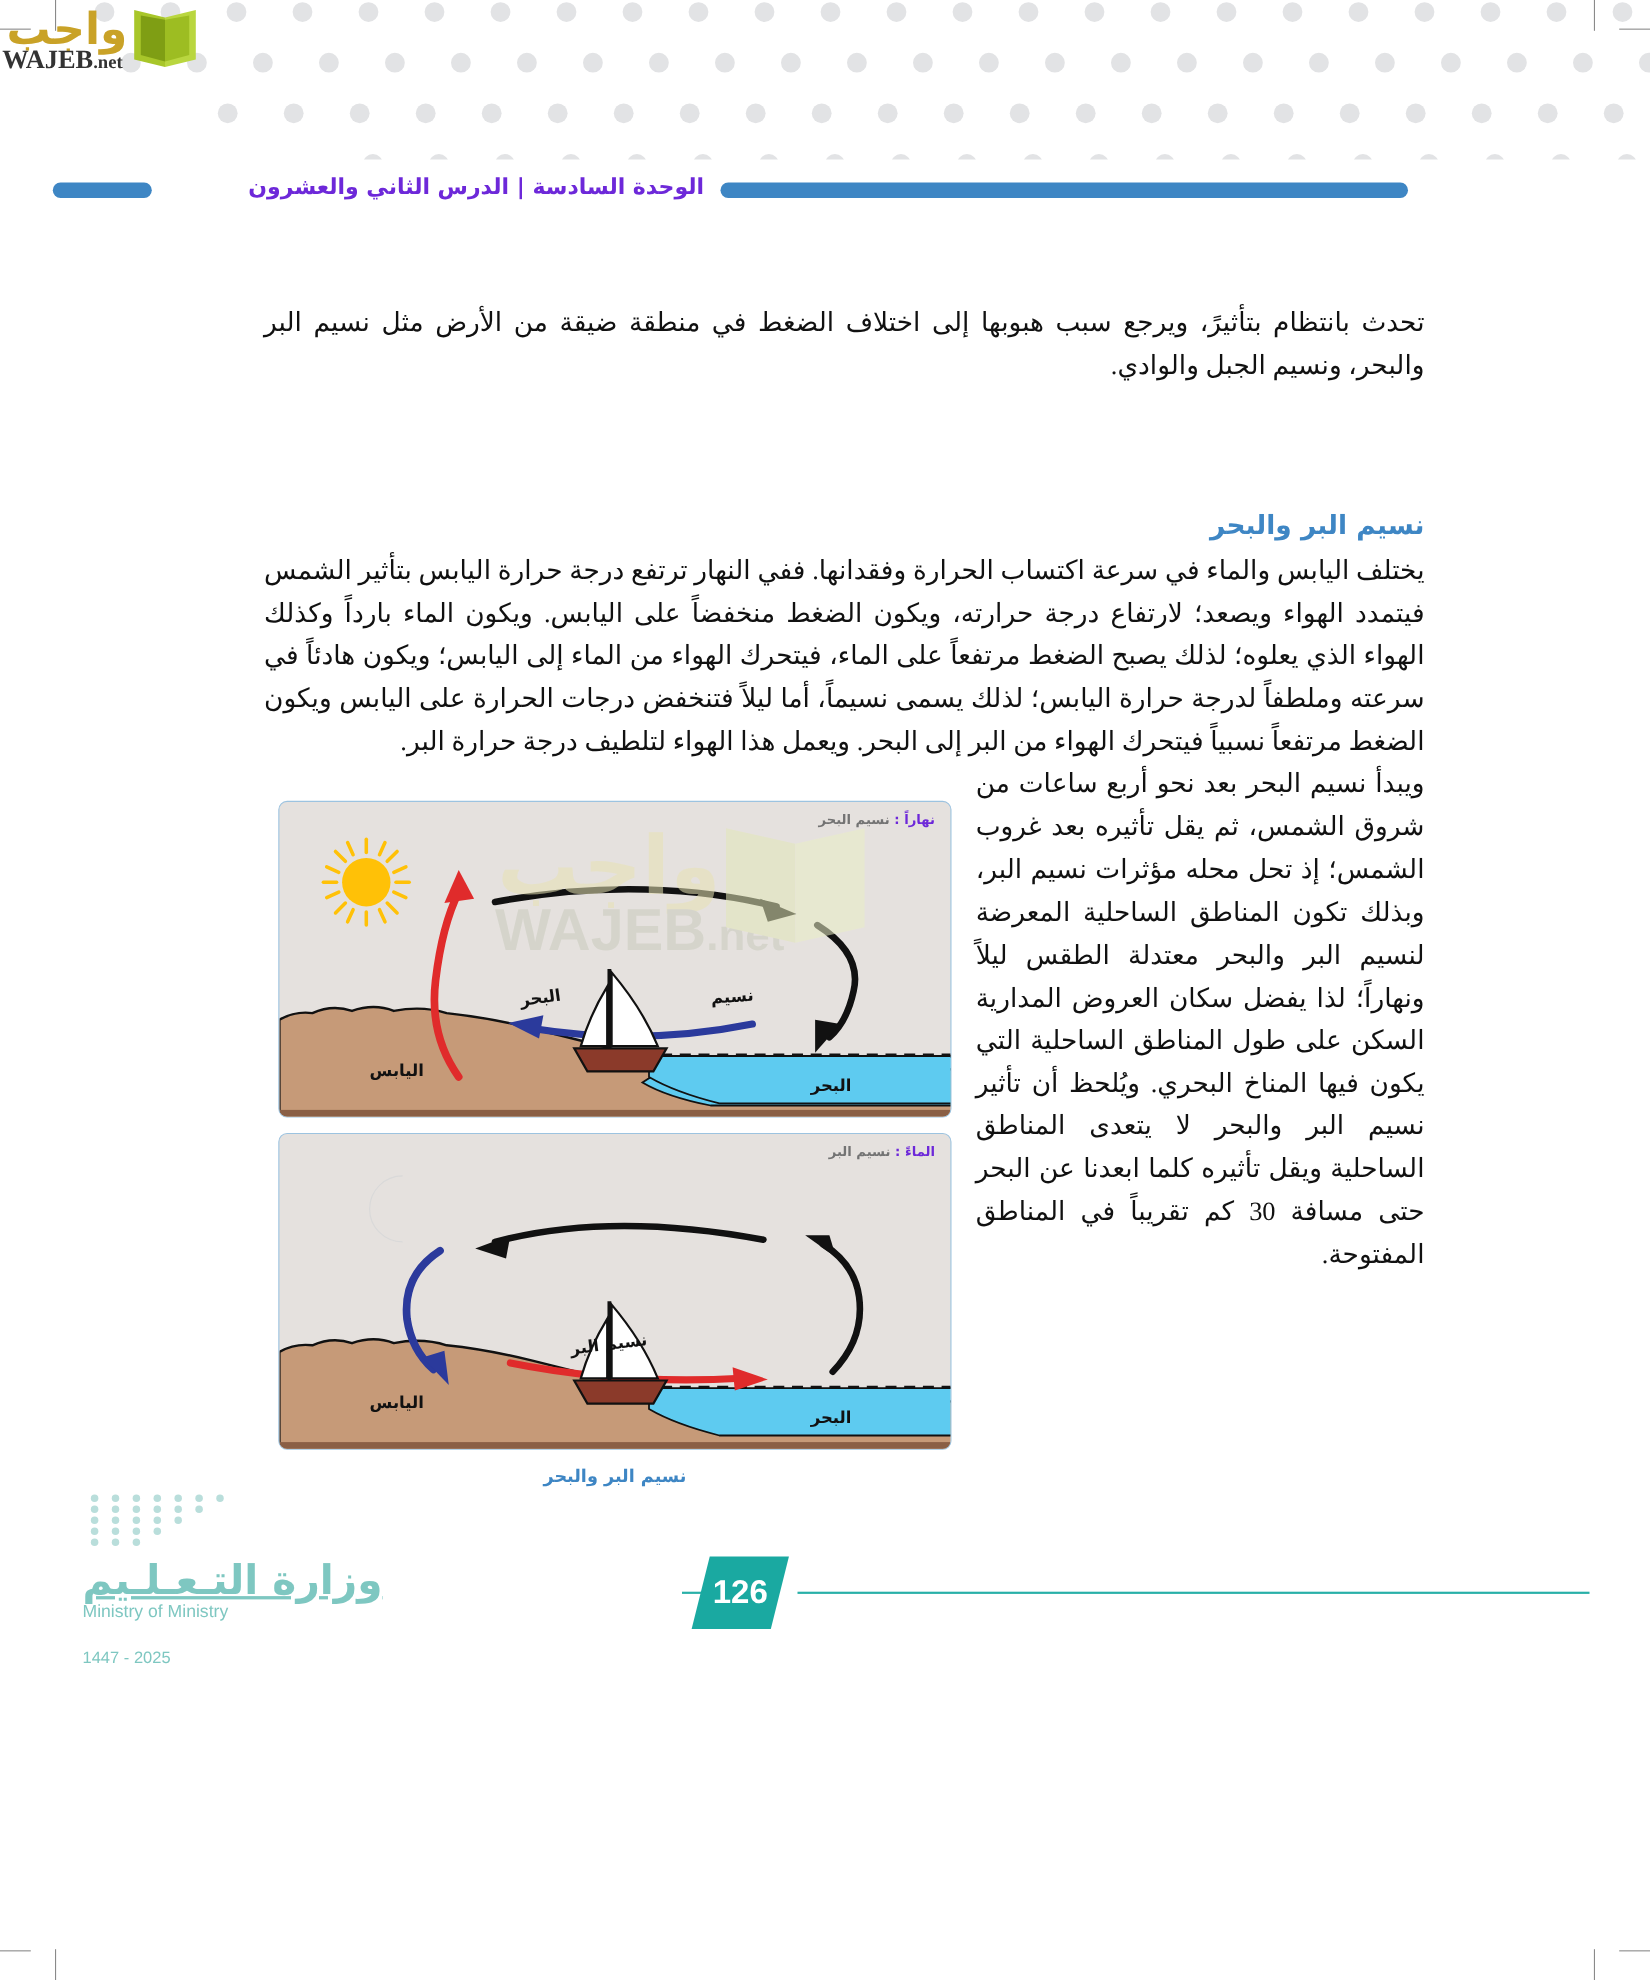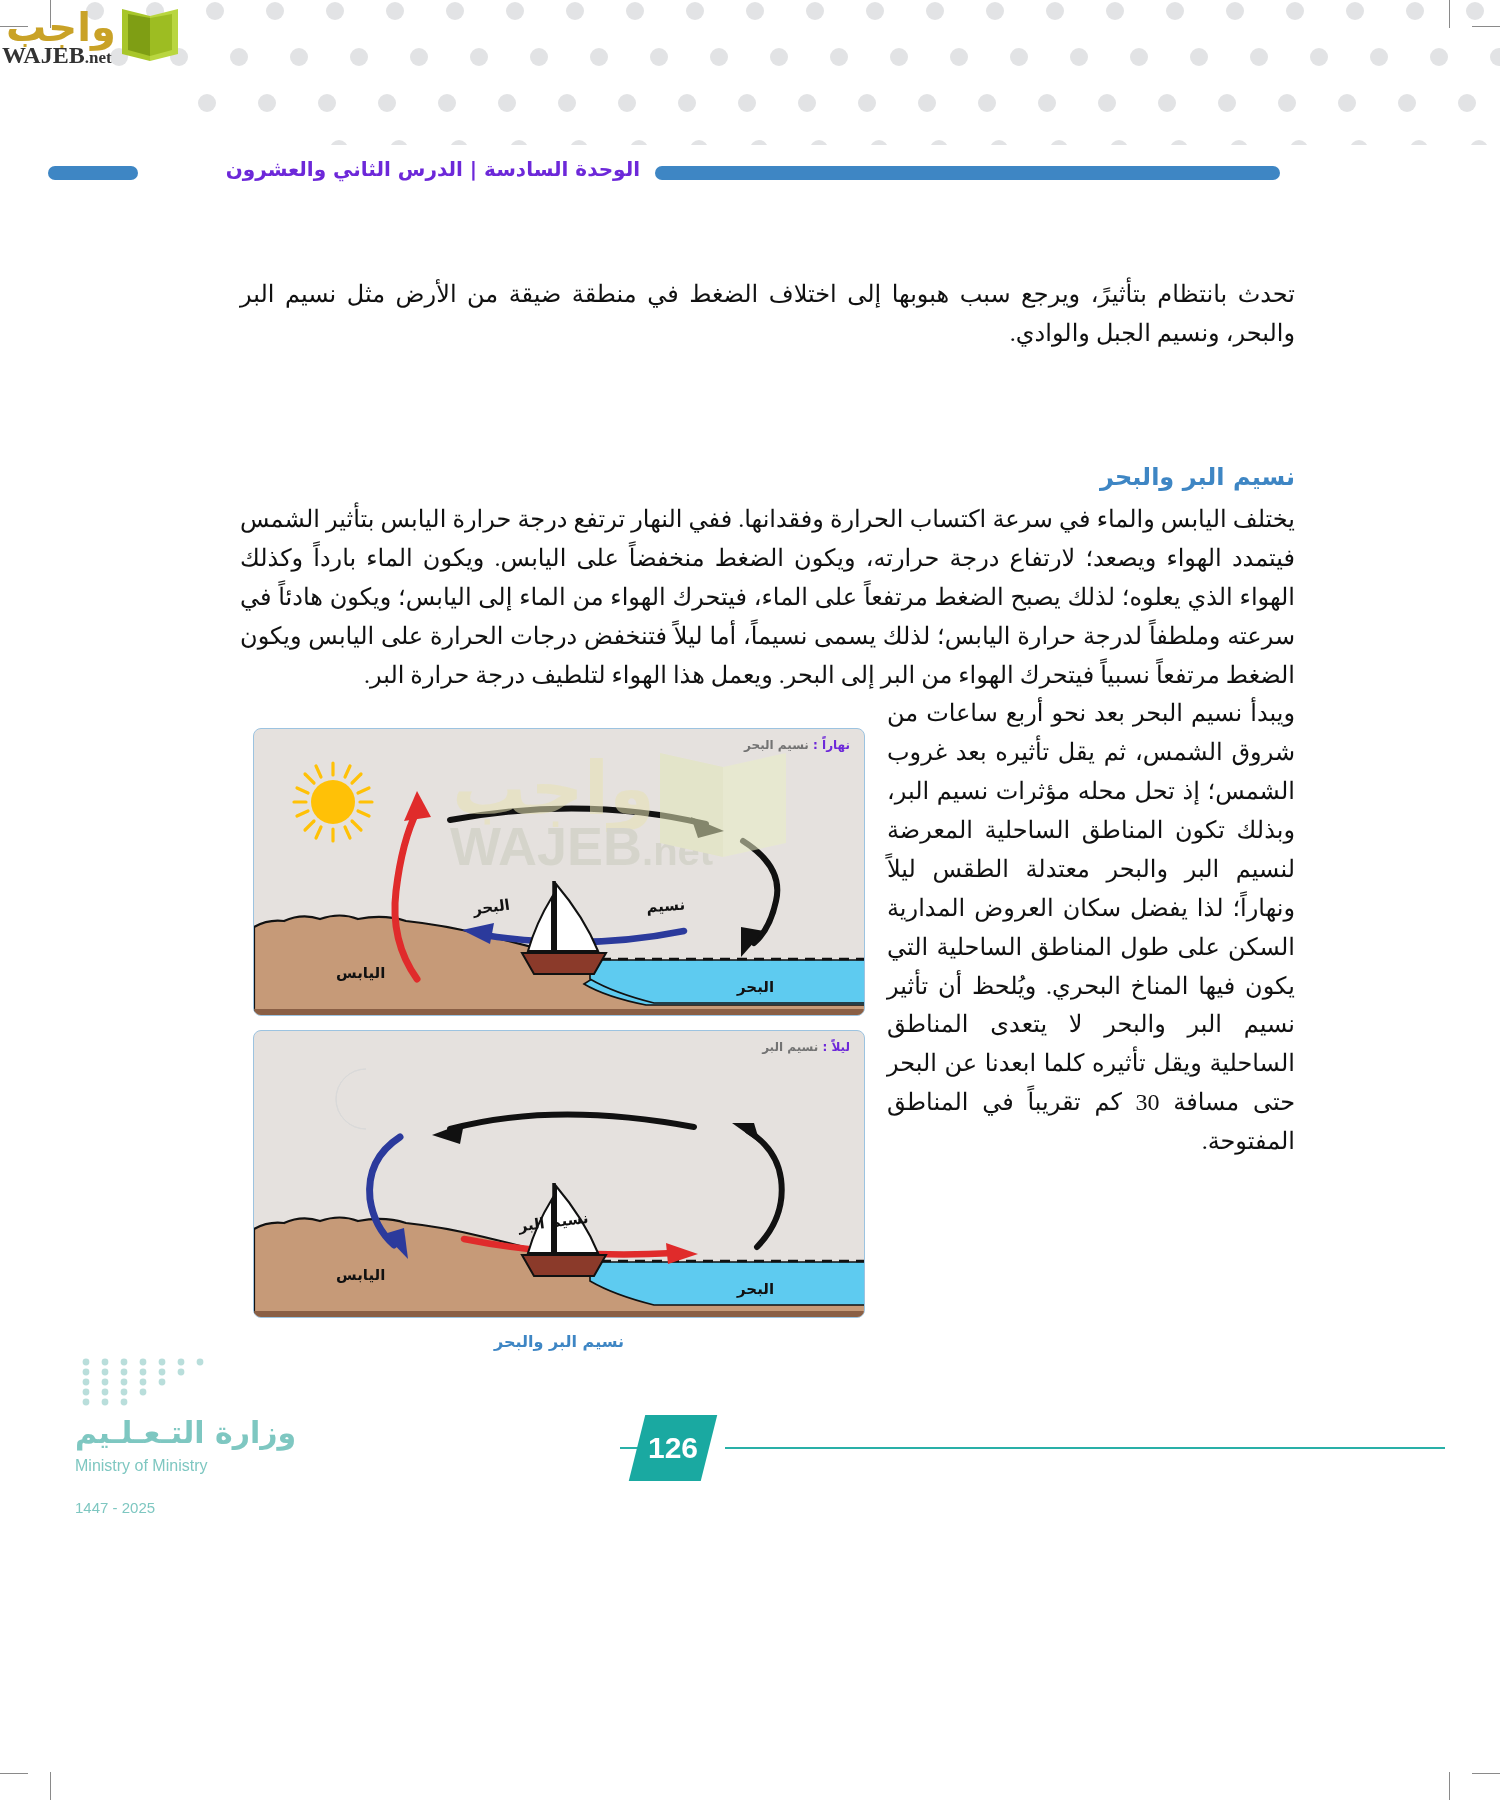--- a/index.html
+++ b/index.html
@@ -123,21 +123,21 @@
   }
   .wm-en .net { font-size:40px; }
   .wm-book { position:absolute; left:218px; top:2px; width:150px; height:120px; }
 
   
   .footer-dots { position:absolute; left:80px; top:1356px; width:160px; height:50px; }
   .moe-logo { position:absolute; left:70px; top:1415px; width:280px; height:90px; }
   .moe-ar {
     position:absolute; left:5px; top:0;
     font-family:"DejaVu Sans","Liberation Sans",sans-serif;
-    font-size:30px; font-weight:bold; color:#7ec7c1; direction:rtl; letter-spacing:1px;
+    font-size:37px; font-weight:bold; color:#7ec7c1; direction:rtl; letter-spacing:1px;text-decoration:underline;
   }
   .moe-en {
     position:absolute; left:5px; top:42px;
     font-family:"Liberation Sans",sans-serif;
     font-size:16px; color:#7ec7c1;
   }
   .moe-yr {
     position:absolute; left:5px; top:64px;
     font-family:"Liberation Sans",sans-serif;
     font-size:15px; color:#7ec7c1;margin-top:20px;
@@ -412,21 +412,21 @@
             <line x1="0" y1="152" x2="0" y2="232" stroke="#111" stroke-width="3.5"></line>
             <path d="M2 155 L2 222 L44 222 Q30 188 2 155 Z" fill="#fff" stroke="#111" stroke-width="2"></path>
             <path d="M-2 168 L-2 222 L-26 222 Q-18 194 -2 168 Z" fill="#fff" stroke="#111" stroke-width="2"></path>
             <path d="M-32 224 L52 224 L40 245 L-20 245 Z" fill="#8b3a2a" stroke="#111" stroke-width="2"></path>
           </g>
 
           <text x="300" y="196" font-family="DejaVu Sans, sans-serif" font-size="15" font-weight="bold" fill="#111" text-anchor="middle" direction="rtl" transform="rotate(-7 300 196)">نسيم البر</text>
         </svg>
 
         <div class="daynight-label" style="left:auto; right:14px;">
-          <span class="time">ليلاً :</span>
+          <span class="time">الماءً :</span>
           <span class="breeze">نسيم البر</span>
         </div>
         <div class="diag-label" style="left:82px; top:235px; font-size:15px;">اليابس</div>
         <div class="diag-label" style="left:483px; top:249px; font-size:15px;">البحر</div>
       </div>
 
       <div class="fig-caption">نسيم البر والبحر</div>
     </div>
 
     <p class="body">ويبدأ نسيم البحر بعد نحو أربع ساعات من شروق الشمس، ثم يقل تأثيره بعد غروب الشمس؛ إذ تحل محله مؤثرات نسيم البر، وبذلك تكون المناطق الساحلية المعرضة لنسيم البر والبحر معتدلة الطقس ليلاً ونهاراً؛ لذا يفضل سكان العروض المدارية السكن على طول المناطق الساحلية التي يكون فيها المناخ البحري. ويُلحظ أن تأثير نسيم البر والبحر لا يتعدى المناطق الساحلية ويقل تأثيره كلما ابعدنا عن البحر حتى مسافة 30 كم تقريباً في المناطق المفتوحة.</p>

